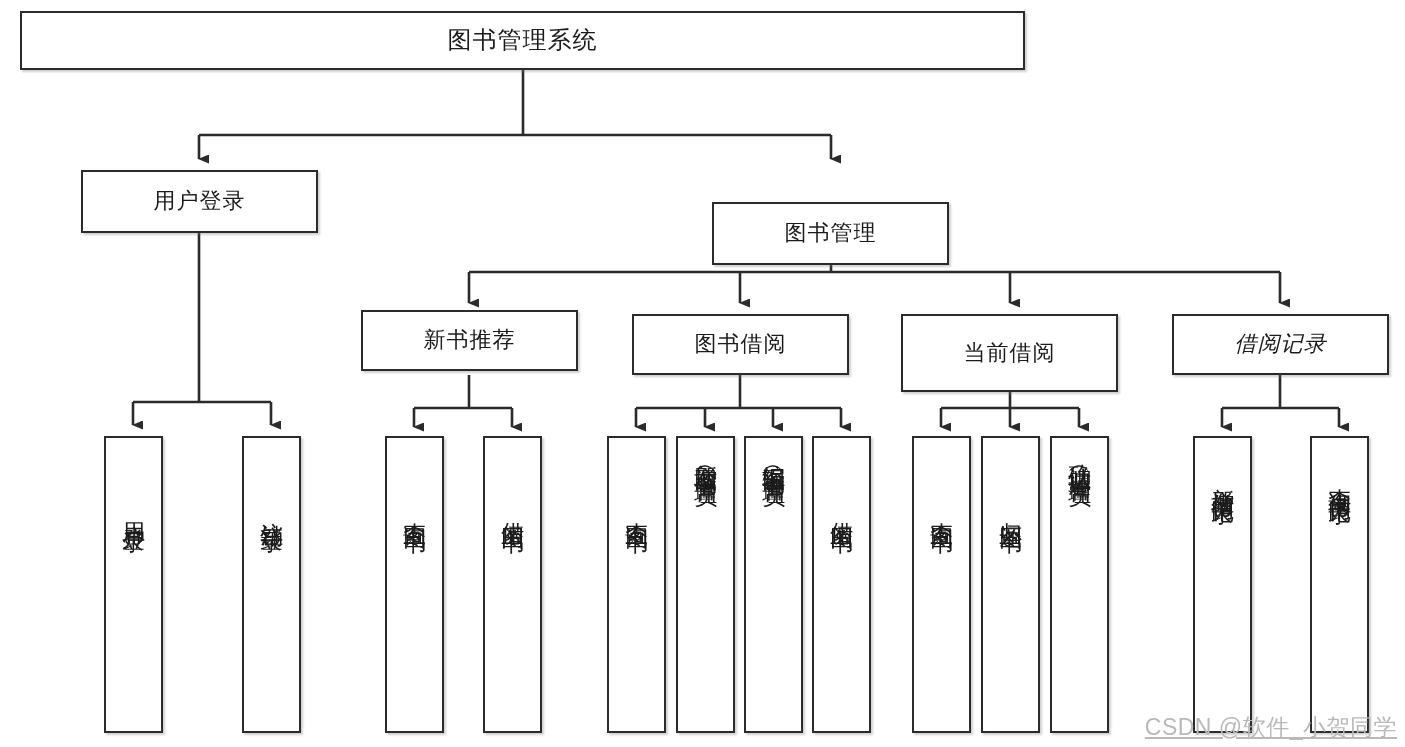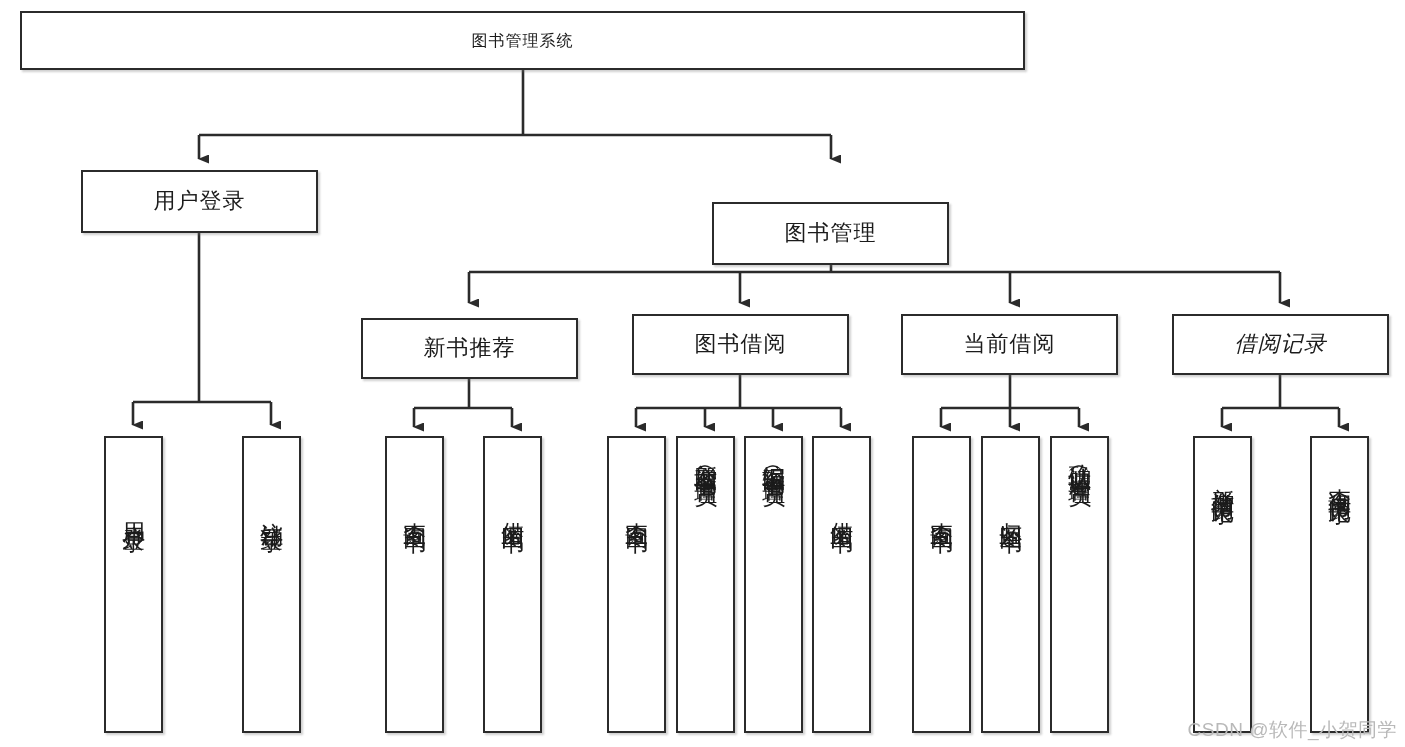--- a/index.html
+++ b/index.html
@@ -43,45 +43,46 @@
     display: block;
     white-space: pre;
   }
   
   .node.horiz .node-label {
     font-size: 22px;
     line-height: 1.1;
     letter-spacing: 1px;
   }
   .node.root .node-label {
-    font-size: 16px;
+    font-size: 24px;
   }
   
   .node.vert {
     align-items: flex-start;
     justify-content: center;
     padding-top: 0;
   }
   .node.vert .node-label {
     writing-mode: vertical-rl;
     text-orientation: upright;
     font-size: 23px;
     line-height: 1.28;
     letter-spacing: 3px;
     white-space: nowrap;
   }
   .watermark {
     position: absolute;
     right: 8px;
     bottom: 4px;
-    font-size: 19px;
+    font-size: 23px;
     color: #b9b9b9;
     letter-spacing: 0.5px;
     white-space: nowrap;
     font-family: "Liberation Sans", "DejaVu Sans", sans-serif;
+    text-decoration: underline;
   }
 </style>
 </head>
 <body>
 
 <div id="diagram-root">
 
   <svg id="connectors" viewBox="0 0 1405 747">
     <defs>
       <marker id="arrowhead" markerWidth="9" markerHeight="11" refX="4.5" refY="10" orient="auto" markerUnits="userSpaceOnUse">
@@ -136,27 +137,27 @@
     <span class="node-label">图书管理系统</span>
   </div>
 
   <div class="node horiz" style="left:81px; top:170px; width:237px; height:63px;">
     <span class="node-label">用户登录</span>
   </div>
   <div class="node horiz" style="left:712px; top:170px; width:237px; height:63px;margin-top:32px;">
     <span class="node-label">图书管理</span>
   </div>
 
-  <div class="node horiz" style="left:361px; top:318px; width:217px; height:61px;">
+  <div class="node horiz" style="left:361px; top:310px; width:217px; height:61px;">
     <span class="node-label">新书推荐</span>
   </div>
   <div class="node horiz" style="left:632px; top:314px; width:217px; height:61px;align-items:center;">
     <span class="node-label">图书借阅</span>
   </div>
-  <div class="node horiz" style="left:901px; top:314px; width:217px; height:61px;">
+  <div class="node horiz" style="left:901px; top:314px; width:217px; height:78px;">
     <span class="node-label">当前借阅</span>
   </div>
   <div class="node horiz" style="left:1172px; top:314px; width:217px; height:61px;font-style:italic;">
     <span class="node-label">借阅记录</span>
   </div>
 
   <div class="node vert" style="left:104px; top:436px; width:59px; height:297px; padding-top:66px;">
     <span class="node-label">用户登录</span>
   </div>
   <div class="node vert" style="left:242px; top:436px; width:59px; height:297px; padding-top:66px;">

